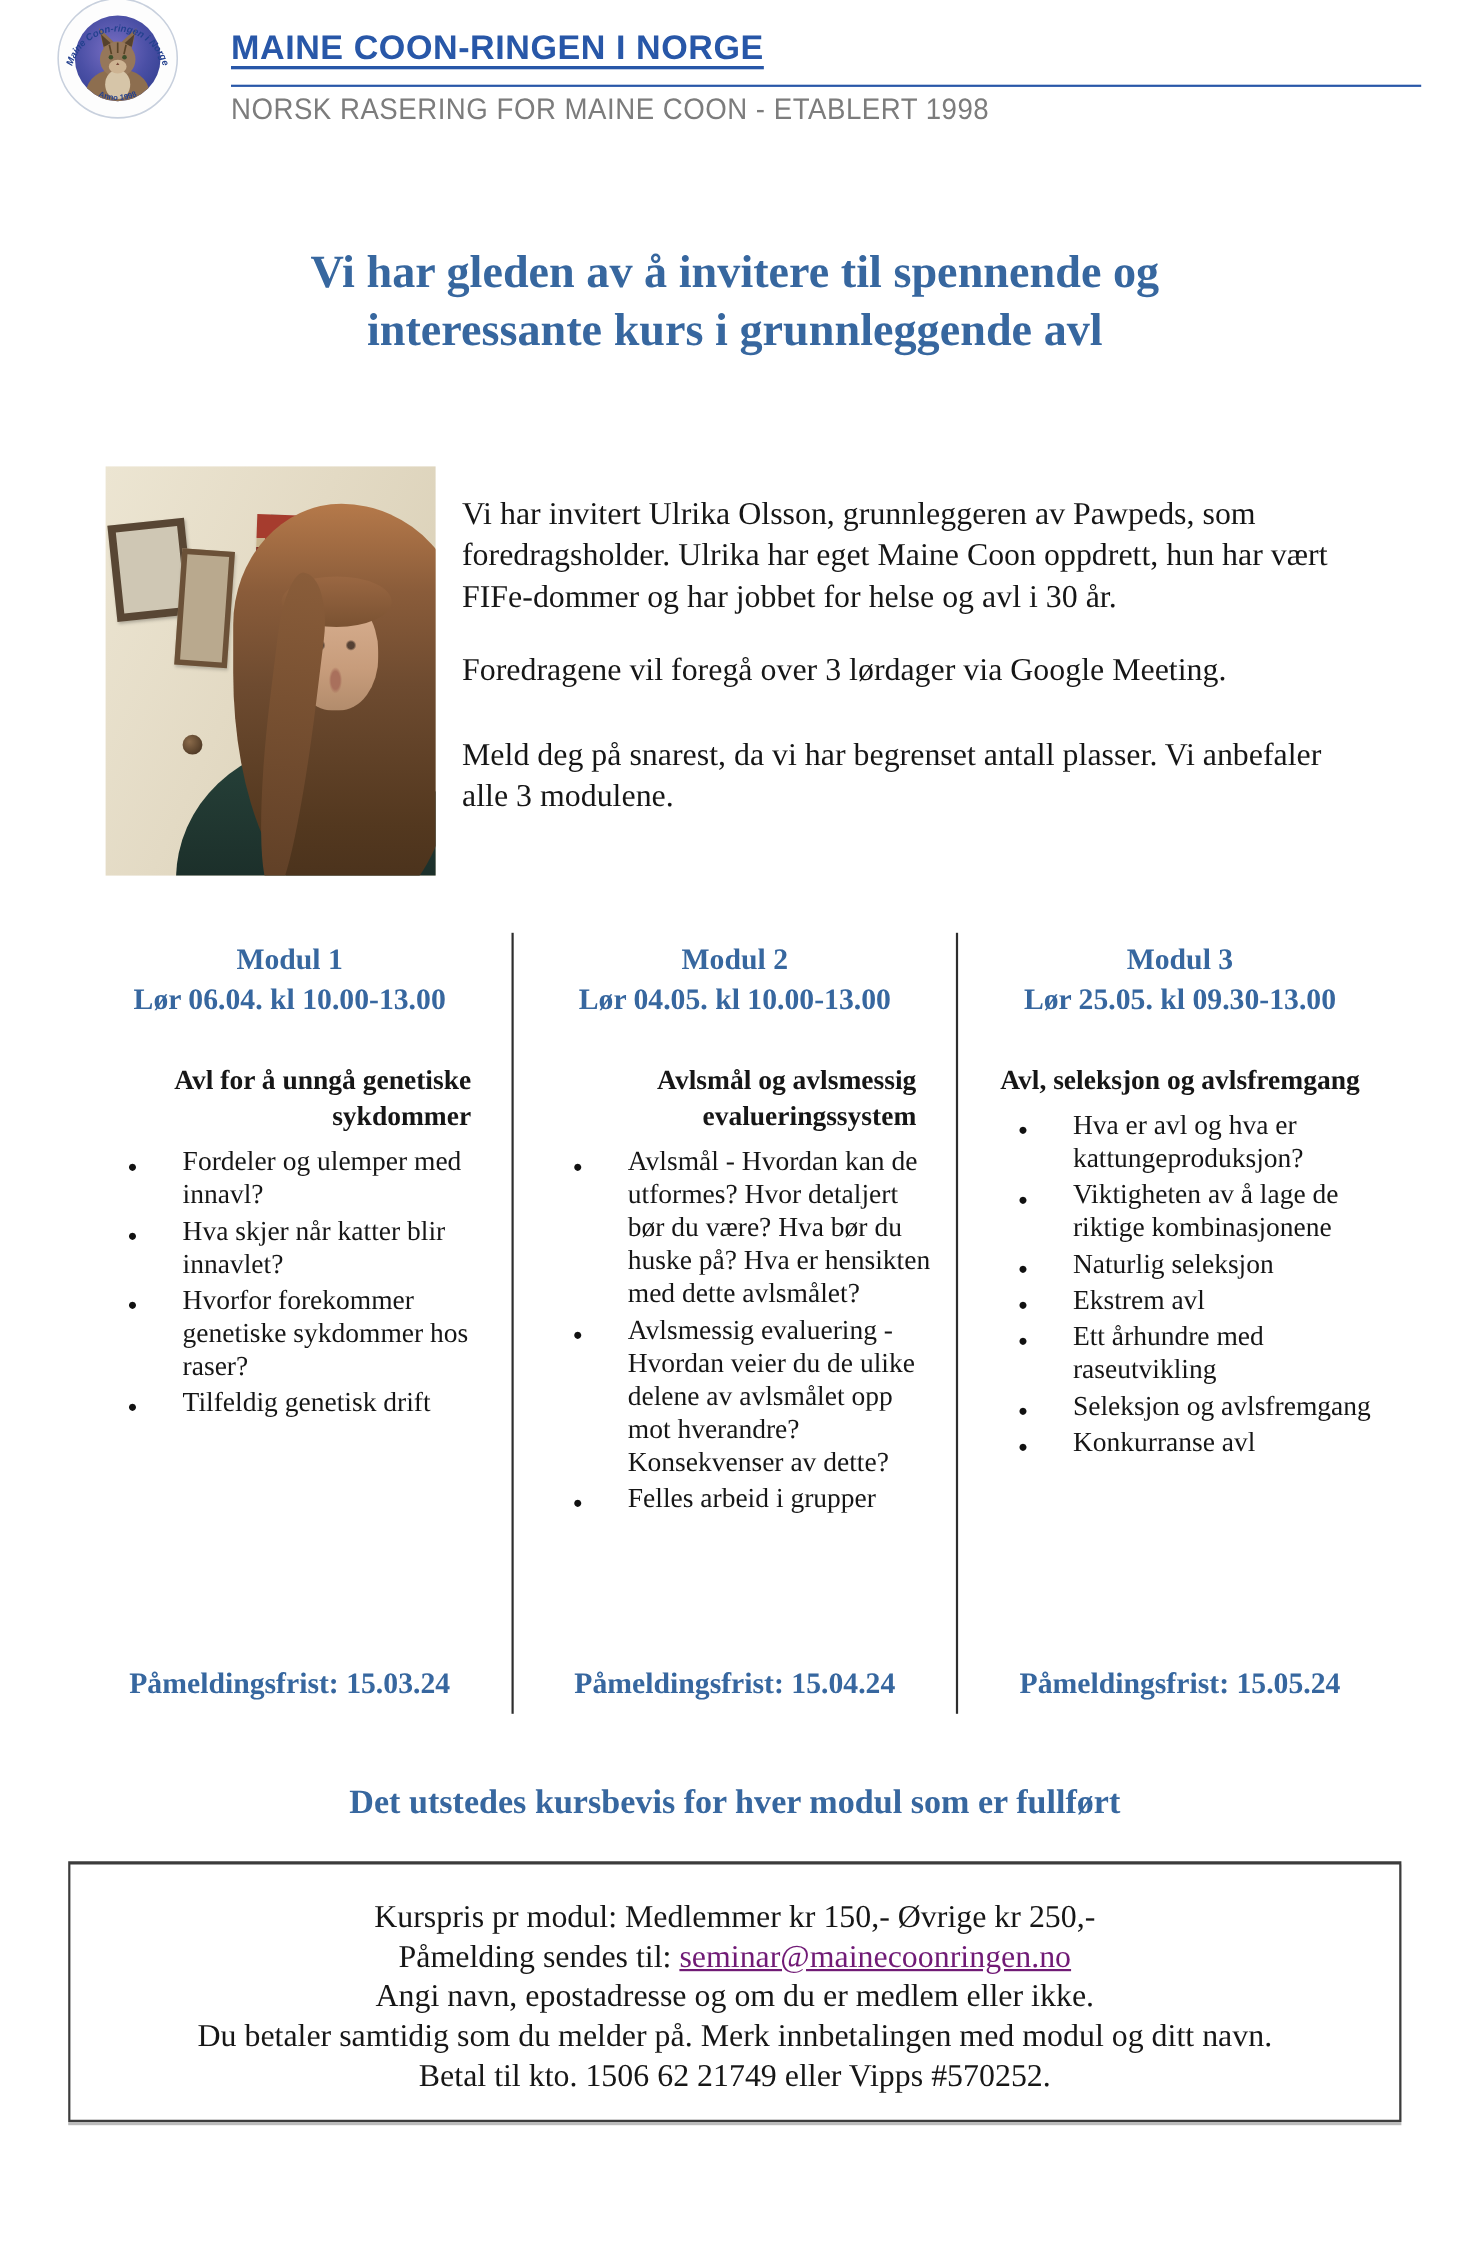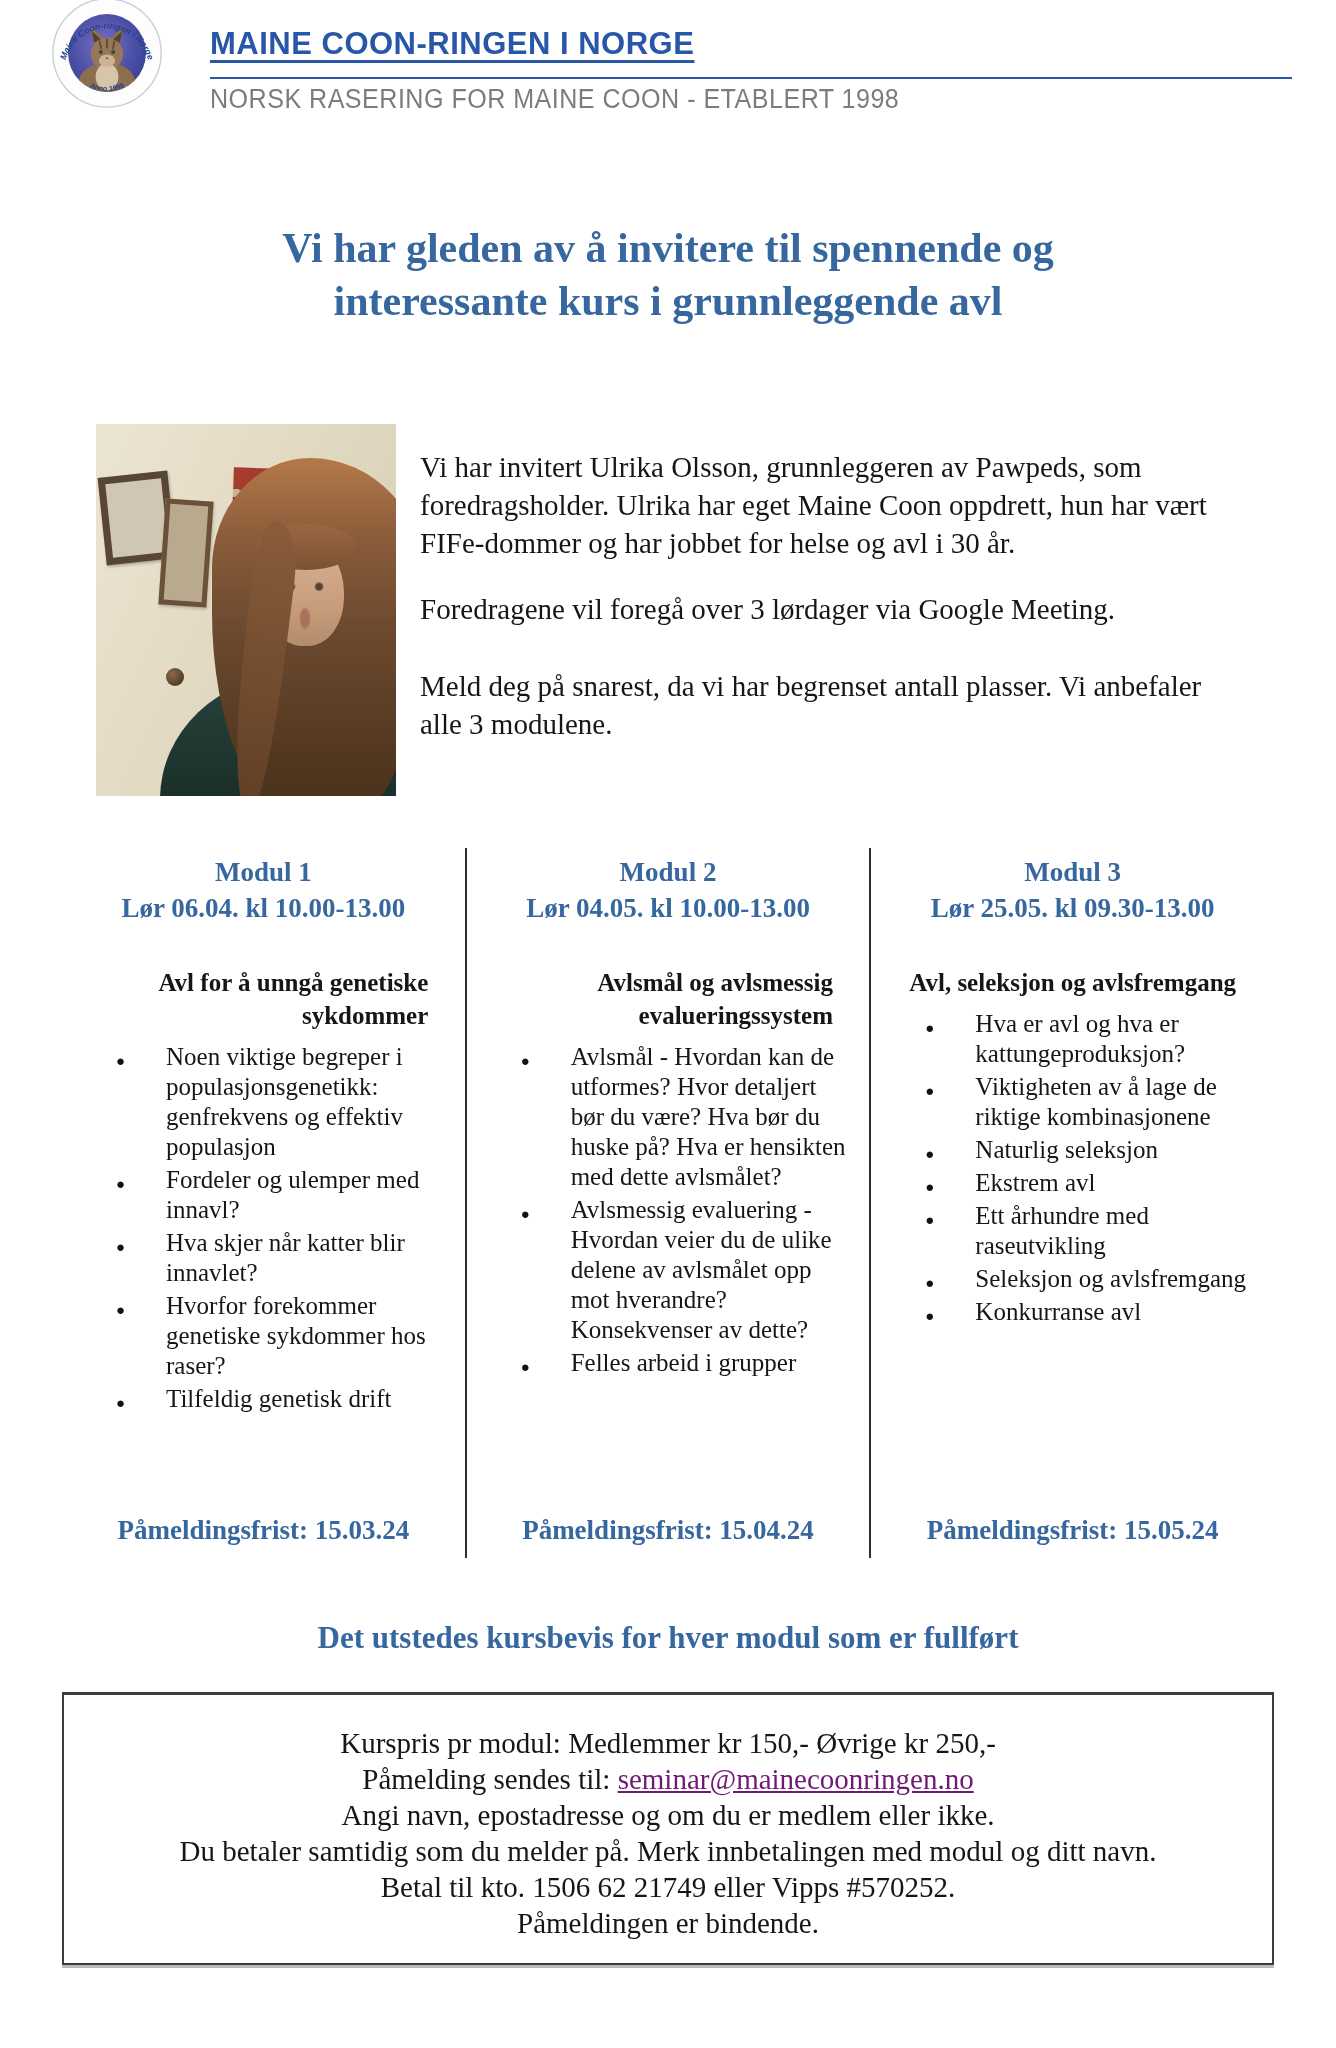--- a/index.html
+++ b/index.html
@@ -152,21 +152,20 @@
   <p class="p2">Foredragene vil foregå over 3 lørdager via Google Meeting.</p>
   <p class="p3">Meld deg på snarest, da vi har begrenset antall plasser. Vi anbefaler alle 3 modulene.</p>
 </div>
 
 <section class="modules">
   <div class="module-col">
     <div class="module-title">Modul 1</div>
     <div class="module-date">Lør 06.04. kl 10.00-13.00</div>
     <div class="module-topic">Avl for å unngå genetiske sykdommer</div>
     <ul class="module-bullets">
-        <li>Noen viktige begreper i populasjonsgenetikk: genfrekvens og effektiv populasjon</li>
         <li>Fordeler og ulemper med innavl?</li>
         <li>Hva skjer når katter blir innavlet?</li>
         <li>Hvorfor forekommer genetiske sykdommer hos raser?</li>
         <li>Tilfeldig genetisk drift</li>
       </ul>
     <div class="module-deadline">Påmeldingsfrist: 15.03.24</div>
   </div>
   <div class="module-col">
     <div class="module-title">Modul 2</div>
     <div class="module-date">Lør 04.05. kl 10.00-13.00</div>
@@ -196,14 +195,13 @@
 </section>
 
 <div class="certificate">Det utstedes kursbevis for hver modul som er fullført</div>
 
 <div class="reg-box">
   <p>Kurspris pr modul: Medlemmer kr 150,- Øvrige kr 250,-</p>
   <p><span>Påmelding sendes til: </span><a class="email" href="#">seminar@mainecoonringen.no</a></p>
   <p>Angi navn, epostadresse og om du er medlem eller ikke.</p>
   <p>Du betaler samtidig som du melder på. Merk innbetalingen med modul og ditt navn.</p>
   <p>Betal til kto. 1506 62 21749 eller Vipps #570252.</p>
-  <p>Påmeldingen er bindende.</p>
 </div>
 
 </body></html>

